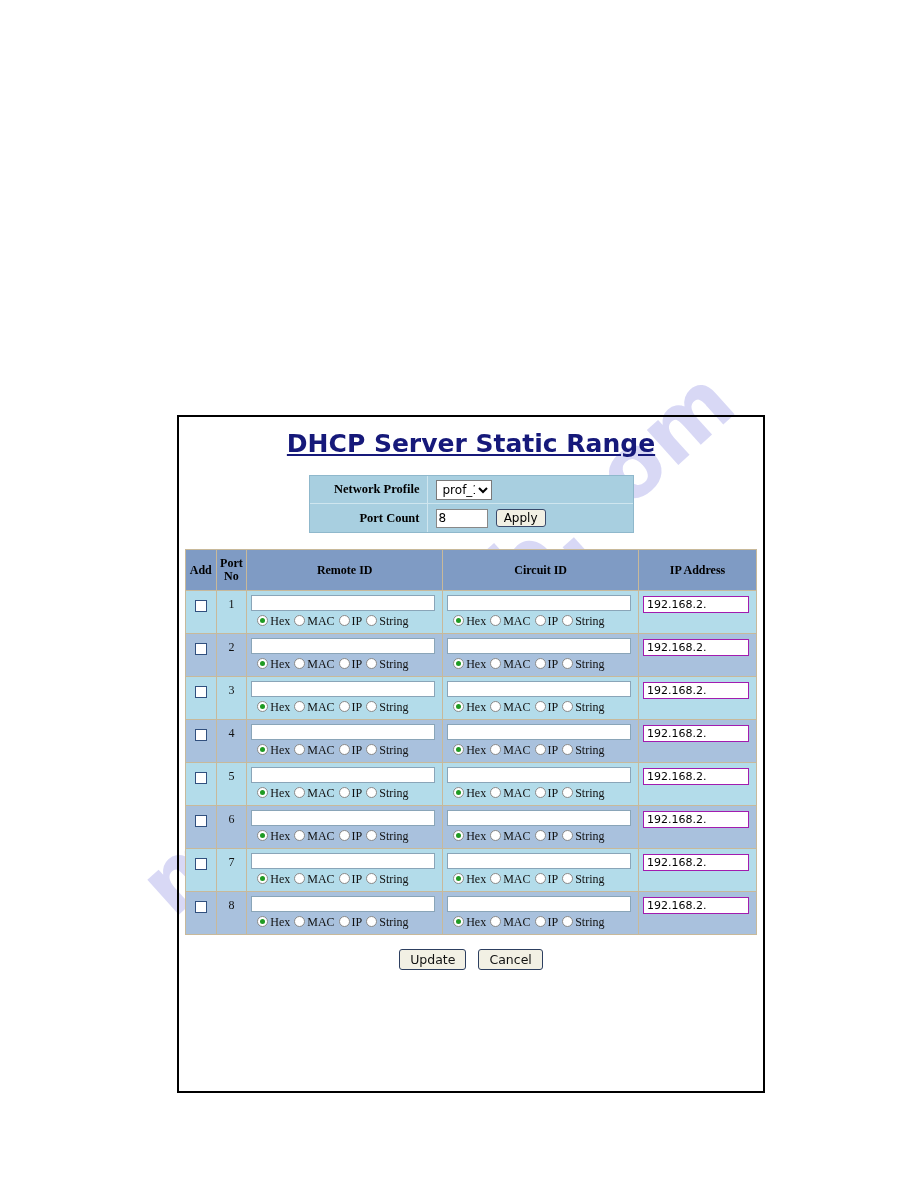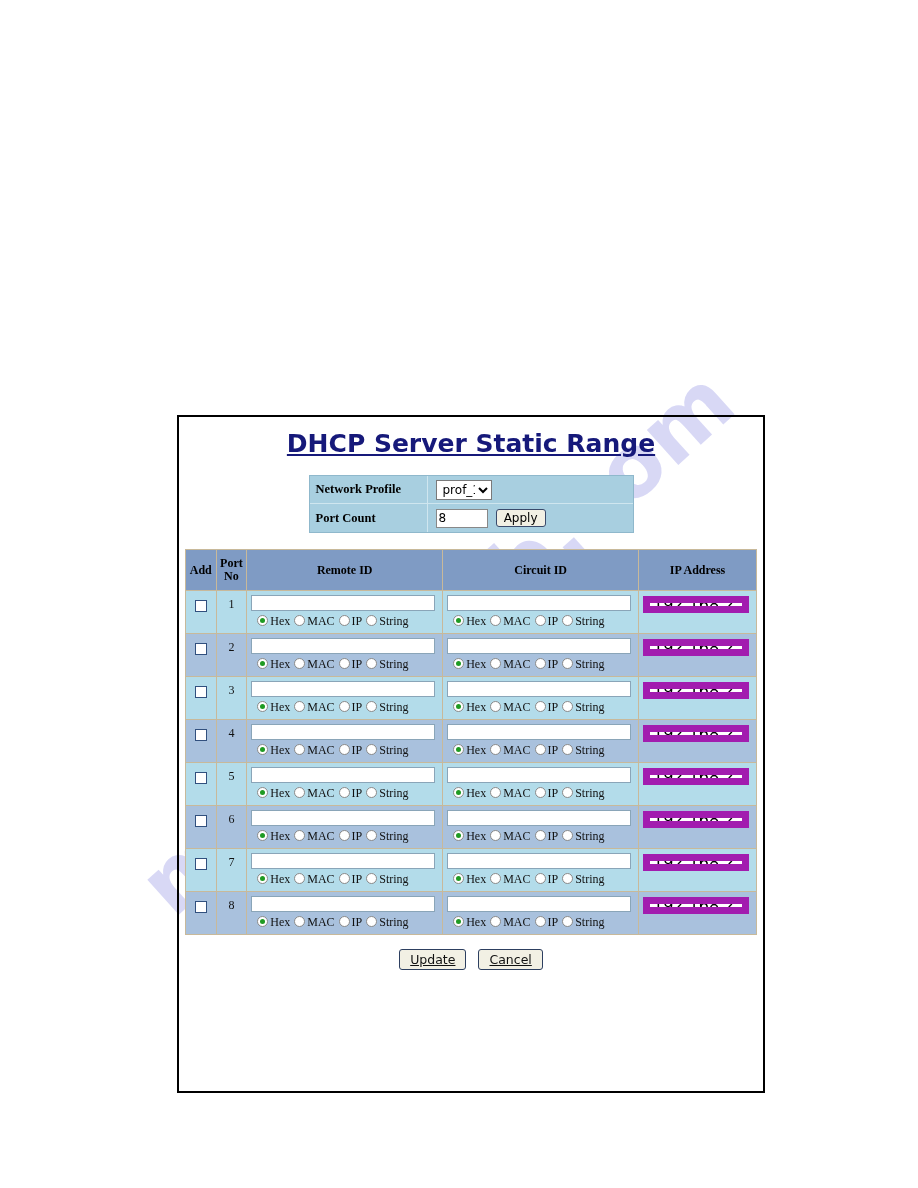--- a/index.html
+++ b/index.html
@@ -85,20 +85,21 @@
   }
   #settings-panel tr { height: 28px; }
   #settings-panel td {
     padding: 0 6px;
     border-bottom: 1px solid #cfe6ef;
     vertical-align: middle;
   }
   #settings-panel tr:last-child td { border-bottom: none; }
   .sp-label {
     width: 104px;
+    text-align: right;
     font-weight: bold;
     color: #000;
     font-family: "Liberation Serif", serif;
     border-right: 1px solid #cfe6ef;
     padding-right: 7px !important;
     white-space: nowrap;
   }
   .sp-value {
     text-align: left;
     padding-left: 8px !important;
@@ -232,24 +233,24 @@
     font-family: "Liberation Serif", serif;
     font-size: 12px;
     white-space: nowrap;
     color: #111;
   }
   .fmt-row label { margin-right: 4px; }
 
   .ipinput {
     width: 106px;
     height: 17px;
-    border: 7px solid #a21caf;
-    background: #ffffff;
-    font-family: "DejaVu Sans", sans-serif;
-    font-size: 16px;
+    border: 1px solid #a21caf;
+    background: #ffffff;
+    font-family: "DejaVu Sans", sans-serif;
+    font-size: 11px;
     padding: 0 3px;
     display: block;
     margin: 5px 0 0 4px;
     box-sizing: border-box;
   }
 
   
   #footer-actions {
     text-align: center;
     margin-top: 14px;
@@ -257,21 +258,20 @@
   .foot-btn {
     font-family: "DejaVu Sans", sans-serif;
     font-size: 12.5px;
     padding: 2px 10px;
     margin: 0 4px;
     background: #f2f0e4;
     border: 1px solid #2d3f60;
     border-radius: 3px;
     cursor: pointer;
     color: #111;
-    text-decoration: underline;
   }
 </style>
 </head>
 <body>
 
 <div id="watermark">
   <div class="wm-text wm-a">manualslib.com</div>
 </div>
 
 <div id="page-panel">

